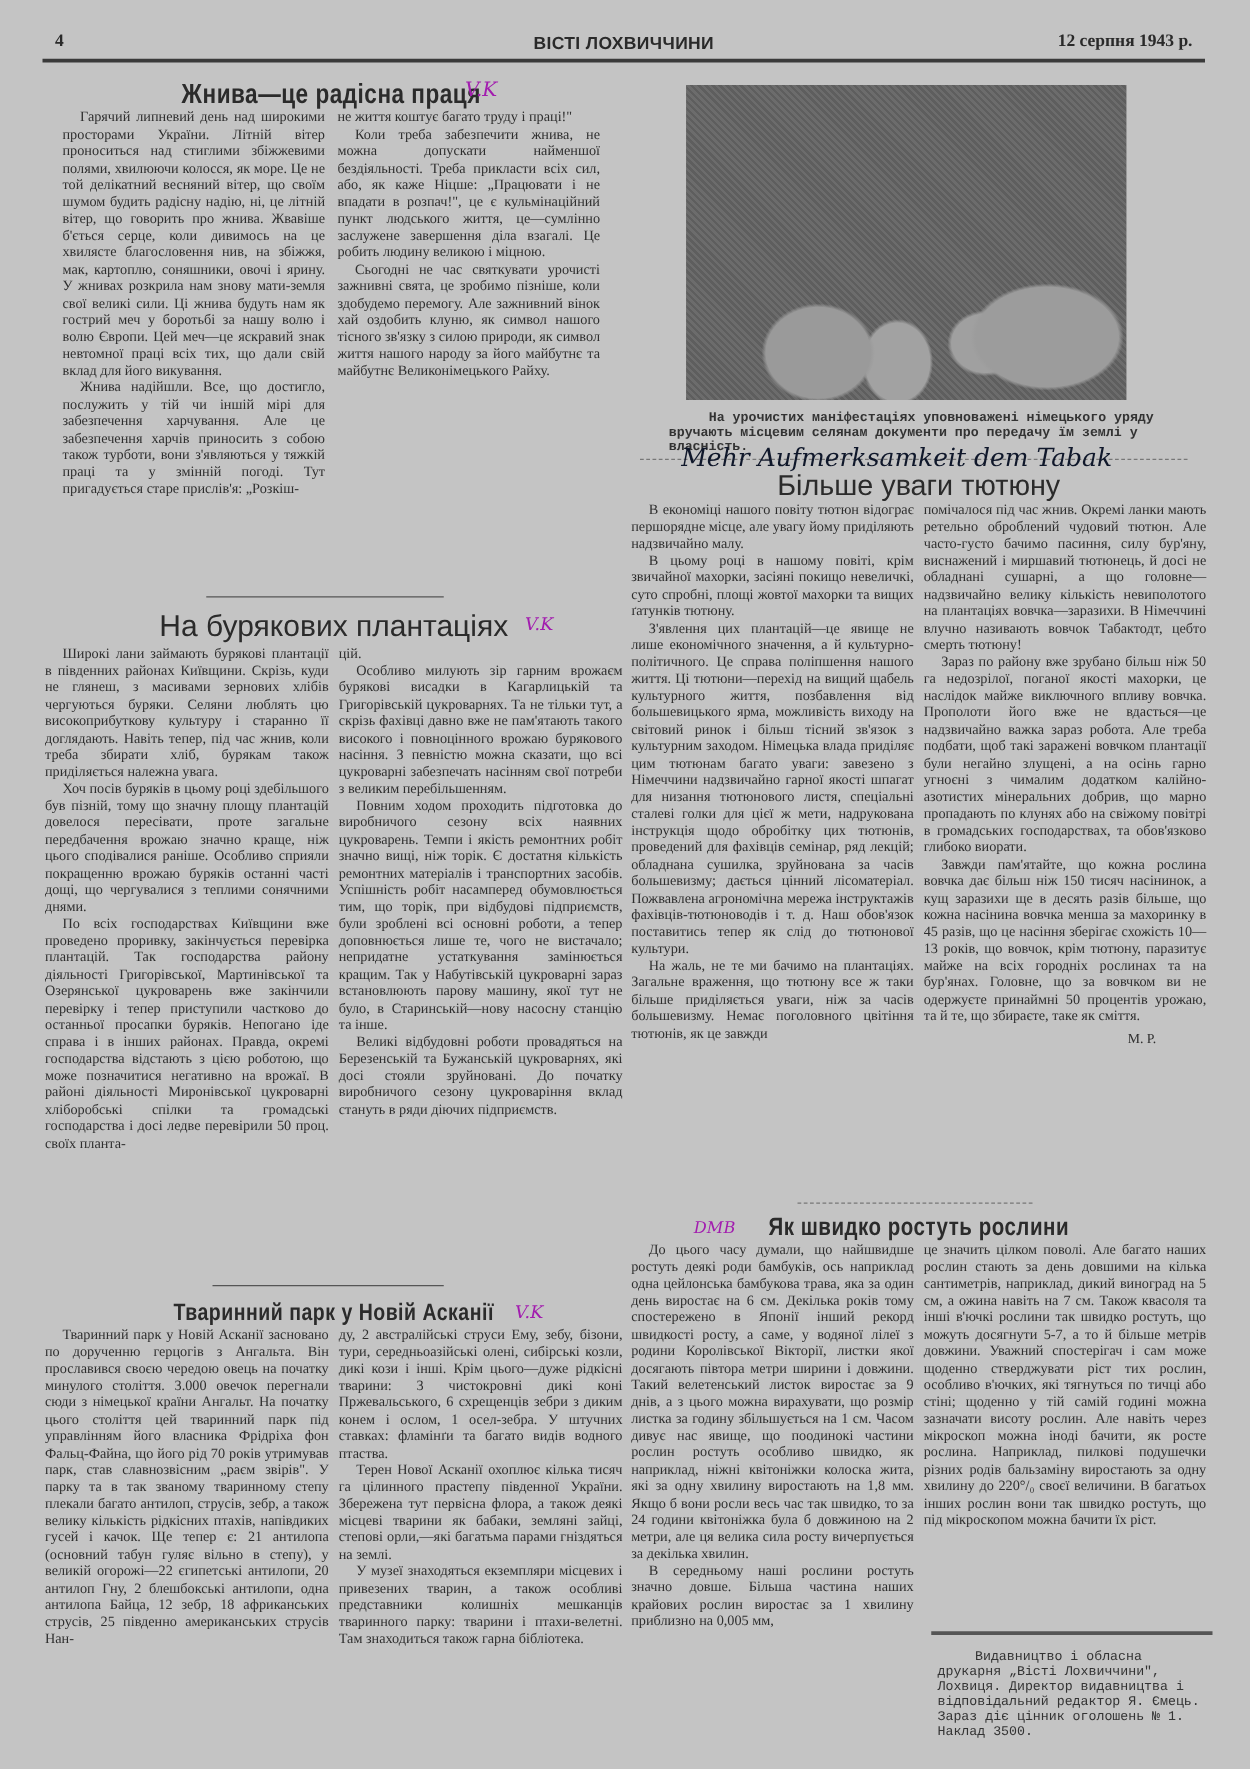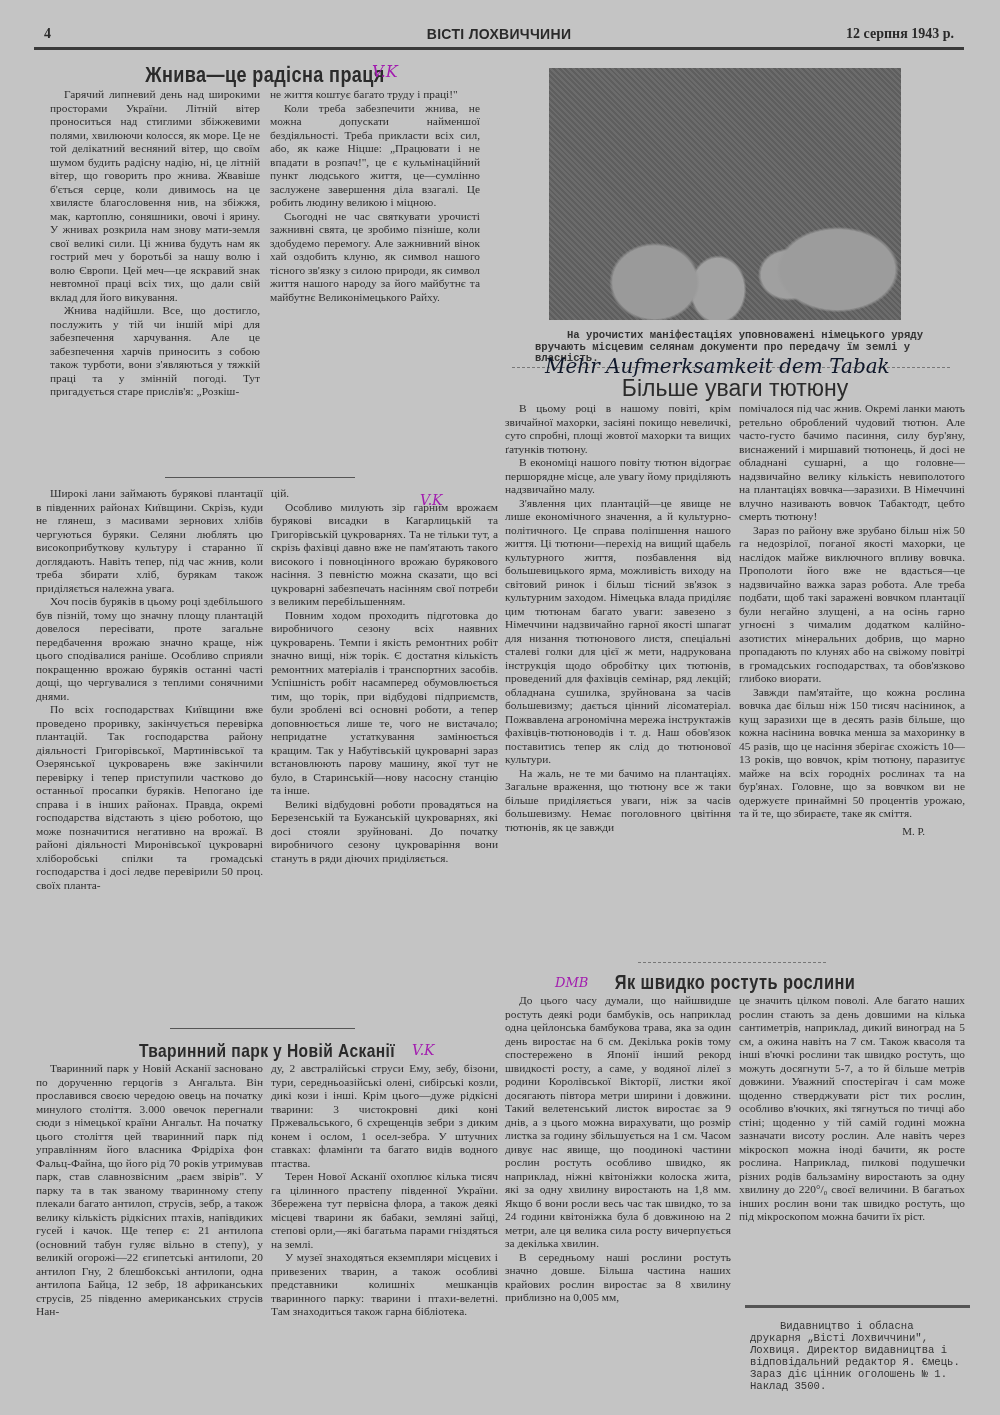--- a/index.html
+++ b/index.html
@@ -76,46 +76,47 @@
   <div class="caption">
     <div class="caption-text">На урочистих маніфестаціях уповноважені німецького уряду вручають місцевим селянам документи про передачу їм землі у власність.</div>
   </div>
 
   <div class="wavy" style="left:512px; top:367px; width:438px;"></div>
   <span class="pen" style="left:545px; top:354px; font-size:20px; color:#0f172a;">Mehr Aufmerksamkeit dem Tabak</span>
   <div class="article" style="left:505px; top:374px; width:460px;">
     <h2 class="headline h-light" style="font-size:23px; line-height:28px;">Більше уваги тютюну</h2>
     <div class="cols">
       <div class="col">
+        <p>В економіці нашого повіту тютюн відограє першорядне місце, але увагу йому приділяють надзвичайно малу.</p>
         <p>В цьому році в нашому повіті, крім звичайної махорки, засіяні покищо невеличкі, суто спробні, площі жовтої махорки та вищих ґатунків тютюну.</p>
-        <p>В економіці нашого повіту тютюн відограє першорядне місце, але увагу йому приділяють надзвичайно малу.</p>
         <p>З'явлення цих плантацій—це явище не лише економічного значення, а й культурно-політичного. Це справа поліпшення нашого життя. Ці тютюни—перехід на вищий щабель культурного життя, позбавлення від большевицького ярма, можливість виходу на світовий ринок і більш тісний зв'язок з культурним заходом. Німецька влада приділяє цим тютюнам багато уваги: завезено з Німеччини надзвичайно гарної якості шпагат для низання тютюнового листя, спеціальні сталеві голки для цієї ж мети, надрукована інструкція щодо обробітку цих тютюнів, проведений для фахівців семінар, ряд лекцій; обладнана сушилка, зруйнована за часів большевизму; дається цінний лісоматеріал. Пожвавлена агрономічна мережа інструктажів фахівців-тютюноводів і т. д. Наш обов'язок поставитись тепер як слід до тютюнової культури.</p>
         <p>На жаль, не те ми бачимо на плантаціях. Загальне враження, що тютюну все ж таки більше приділяється уваги, ніж за часів большевизму. Немає поголовного цвітіння тютюнів, як це завжди</p>
       </div>
       <div class="col">
         <p style="text-indent:0">помічалося під час жнив. Окремі ланки мають ретельно оброблений чудовий тютюн. Але часто-густо бачимо пасиння, силу бур'яну, виснажений і миршавий тютюнець, й досі не обладнані сушарні, а що головне—надзвичайно велику кількість невиполотого на плантаціях вовчка—заразихи. В Німеччині влучно називають вовчок Табактодт, цебто смерть тютюну!</p>
         <p>Зараз по району вже зрубано більш ніж 50 га недозрілої, поганої якості махорки, це наслідок майже виключного впливу вовчка. Прополоти його вже не вдасться—це надзвичайно важка зараз робота. Але треба подбати, щоб такі заражені вовчком плантації були негайно злущені, а на осінь гарно угноєні з чималим додатком калійно-азотистих мінеральних добрив, що марно пропадають по клунях або на свіжому повітрі в громадських господарствах, та обов'язково глибоко виорати.</p>
         <p>Завжди пам'ятайте, що кожна рослина вовчка дає більш ніж 150 тисяч насінинок, а кущ заразихи ще в десять разів більше, що кожна насінина вовчка менша за махоринку в 45 разів, що це насіння зберігає схожість 10—13 років, що вовчок, крім тютюну, паразитує майже на всіх городніх рослинах та на бур'янах. Головне, що за вовчком ви не одержуєте принаймні 50 процентів урожаю, та й те, що збираєте, таке як сміття.</p>
         <div class="sig">М. Р.</div>
       </div>
     </div>
   </div>
 
   <div class="article" style="left:36px; top:487px; width:462px;">
+    <h2 class="headline h-light" style="font-size:24px; line-height:30px;">На бурякових плантаціях</h2>
     <div class="cols">
       <div class="col">
         <p>Широкі лани займають бурякові плантації в південних районах Київщини. Скрізь, куди не глянеш, з масивами зернових хлібів чергуються буряки. Селяни люблять цю високоприбуткову культуру і старанно її доглядають. Навіть тепер, під час жнив, коли треба збирати хліб, бурякам також приділяється належна увага.</p>
         <p>Хоч посів буряків в цьому році здебільшого був пізній, тому що значну площу плантацій довелося пересівати, проте загальне передбачення врожаю значно краще, ніж цього сподівалися раніше. Особливо сприяли покращенню врожаю буряків останні часті дощі, що чергувалися з теплими сонячними днями.</p>
         <p>По всіх господарствах Київщини вже проведено проривку, закінчується перевірка плантацій. Так господарства району діяльності Григорівської, Мартинівської та Озерянської цукроварень вже закінчили перевірку і тепер приступили частково до останньої просапки буряків. Непогано іде справа і в інших районах. Правда, окремі господарства відстають з цією роботою, що може позначитися негативно на врожаї. В районі діяльності Миронівської цукроварні хліборобські спілки та громадські господарства і досі ледве перевірили 50 проц. своїх планта-</p>
       </div>
       <div class="col">
         <p style="text-indent:0">цій.</p>
         <p>Особливо милують зір гарним врожаєм бурякові висадки в Кагарлицькій та Григорівській цукроварнях. Та не тільки тут, а скрізь фахівці давно вже не пам'ятають такого високого і повноцінного врожаю бурякового насіння. З певністю можна сказати, що всі цукроварні забезпечать насінням свої потреби з великим перебільшенням.</p>
         <p>Повним ходом проходить підготовка до виробничого сезону всіх наявних цукроварень. Темпи і якість ремонтних робіт значно вищі, ніж торік. Є достатня кількість ремонтних матеріалів і транспортних засобів. Успішність робіт насамперед обумовлюється тим, що торік, при відбудові підприємств, були зроблені всі основні роботи, а тепер доповнюється лише те, чого не вистачало; непридатне устаткування замінюється кращим. Так у Набутівській цукроварні зараз встановлюють парову машину, якої тут не було, в Старинській—нову насосну станцію та інше.</p>
-        <p>Великі відбудовні роботи провадяться на Березенській та Бужанській цукроварнях, які досі стояли зруйновані. До початку виробничого сезону цукроваріння вони стануть в ряди діючих приділяється.</p>
+        <p>Великі відбудовні роботи провадяться на Березенській та Бужанській цукроварнях, які досі стояли зруйновані. До початку виробничого сезону цукроваріння вклад стануть в ряди діючих підприємств.</p>
       </div>
     </div>
   </div>
   <span class="pen" style="left:420px; top:492px; font-size:14px;">V.K</span>
   <div class="rule" style="left:170px; top:1028px; width:185px; height:1px;"></div>
 
   <div class="article" style="left:36px; top:1040px; width:462px;">
     <h2 class="headline h-cond" style="font-size:19px; line-height:22px;">Тваринний парк у Новій Асканії</h2>
     <div class="cols">
       <div class="col">
@@ -130,21 +131,21 @@
   </div>
   <span class="pen" style="left:412px; top:1042px; font-size:14px;">V.K</span>
 
   <div class="wavy" style="left:638px; top:962px; width:188px;"></div>
   <span class="pen" style="left:555px; top:975px; font-size:13px;">DMB</span>
   <div class="article" style="left:505px; top:970px; width:460px;">
     <h2 class="headline h-cond" style="font-size:20px; line-height:24px;">Як швидко ростуть рослини</h2>
     <div class="cols">
       <div class="col">
         <p>До цього часу думали, що найшвидше ростуть деякі роди бамбуків, ось наприклад одна цейлонська бамбукова трава, яка за один день виростає на 6 см. Декілька років тому спостережено в Японії інший рекорд швидкості росту, а саме, у водяної лілеї з родини Королівської Вікторії, листки якої досягають півтора метри ширини і довжини. Такий велетенський листок виростає за 9 днів, а з цього можна вирахувати, що розмір листка за годину збільшується на 1 см. Часом дивує нас явище, що поодинокі частини рослин ростуть особливо швидко, як наприклад, ніжні квітоніжки колоска жита, які за одну хвилину виростають на 1,8 мм. Якщо б вони росли весь час так швидко, то за 24 години квітоніжка була б довжиною на 2 метри, але ця велика сила росту вичерпується за декілька хвилин.</p>
-        <p>В середньому наші рослини ростуть значно довше. Більша частина наших крайових рослин виростає за 8 хвилину приблизно на 0,005 мм,</p>
+        <p>В середньому наші рослини ростуть значно довше. Більша частина наших крайових рослин виростає за 1 хвилину приблизно на 0,005 мм,</p>
       </div>
       <div class="col">
         <p style="text-indent:0">це значить цілком поволі. Але багато наших рослин стають за день довшими на кілька сантиметрів, наприклад, дикий виноград на 5 см, а ожина навіть на 7 см. Також квасоля та інші в'ючкі рослини так швидко ростуть, що можуть досягнути 5-7, а то й більше метрів довжини. Уважний спостерігач і сам може щоденно стверджувати ріст тих рослин, особливо в'ючких, які тягнуться по тичці або стіні; щоденно у тій самій годині можна зазначати висоту рослин. Але навіть через мікроскоп можна іноді бачити, як росте рослина. Наприклад, пилкові подушечки різних родів бальзаміну виростають за одну хвилину до 220°/₀ своєї величини. В багатьох інших рослин вони так швидко ростуть, що під мікроскопом можна бачити їх ріст.</p>
       </div>
     </div>
   </div>
 
   <div class="rule" style="left:745px; top:1305px; width:225px; height:3px;"></div>
   <div class="impressum">
     <div style="text-indent:30px;">Видавництво і обласна друкарня „Вісті Лохвиччини", Лохвиця. Директор видавництва і відповідальний редактор Я. Ємець.</div>

